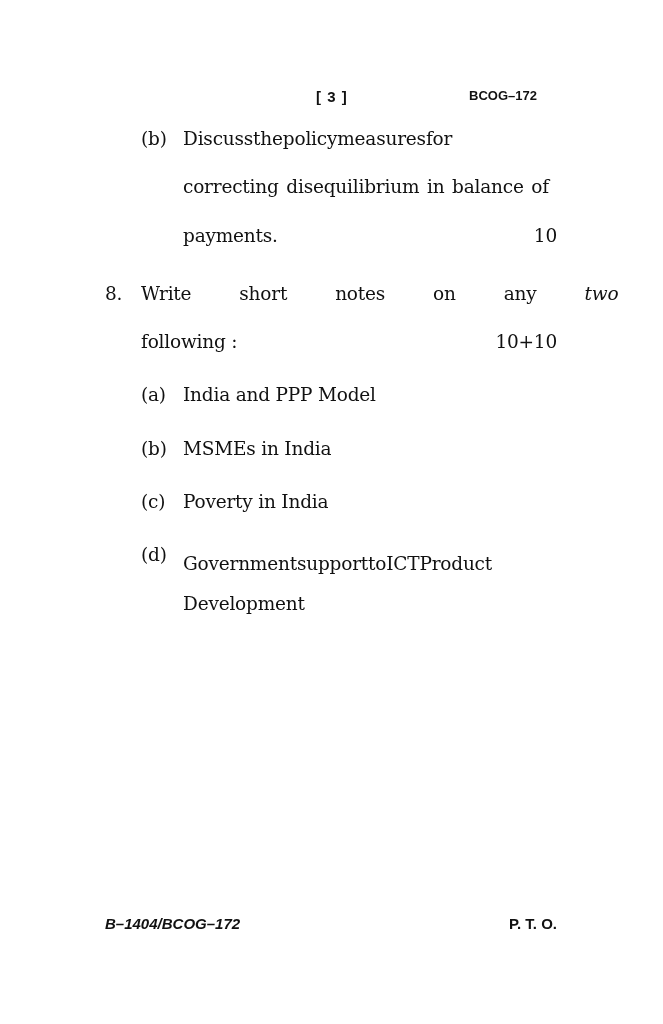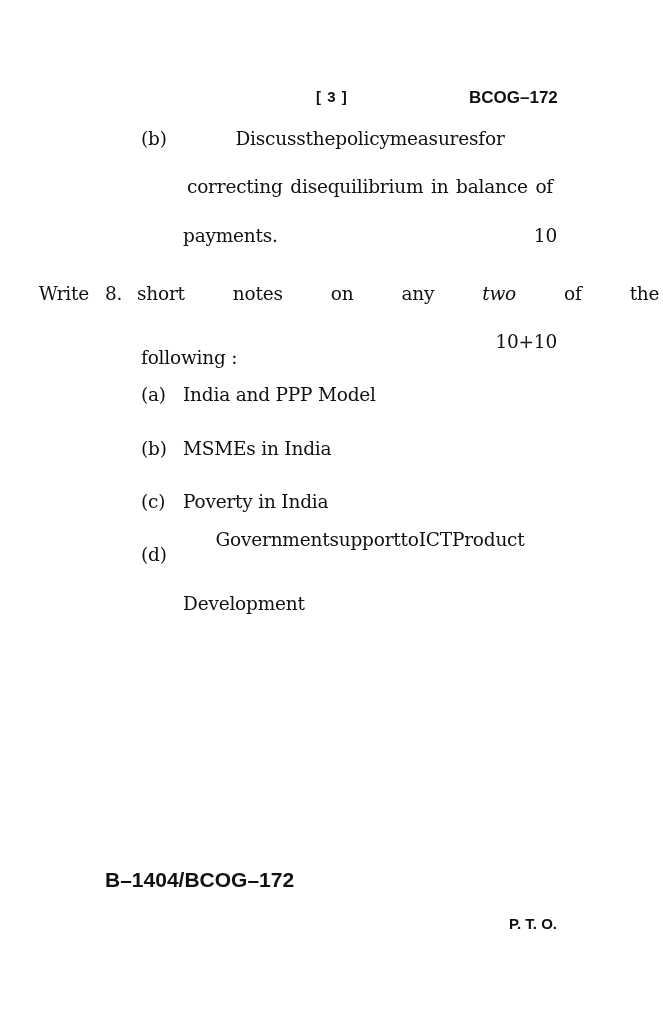--- a/index.html
+++ b/index.html
@@ -22,42 +22,43 @@
       font-weight: bold;
       font-size: 15px;
       letter-spacing: 1px;
     }
     .header-code {
       position: absolute;
       left: 469px;
       top: 88px;
       font-family: "Liberation Sans", sans-serif;
       font-weight: bold;
-      font-size: 17px;
+      font-size: 13px;
     }
     .serif {
       font-family: "DejaVu Serif", "Liberation Serif", serif;
       font-size: 18.5px;
       letter-spacing: -0.2px;
     }
     .line {
       position: absolute;
       white-space: nowrap;
     }
     .justify {
       display: flex;
-      justify-content: center;
+      justify-content: flex-start;
     }
     .footer-left {
       position: absolute;
       left: 105px;
-      top: 868px;
+      top: 915px;
       font-family: "Liberation Sans", sans-serif;
       font-weight: bold;
-      font-size: 21px;
+      font-size: 15px;
+      font-style: italic;
     }
     .footer-right {
       position: absolute;
       right: 106px;
       top: 915px;
       font-family: "Liberation Sans", sans-serif;
       font-weight: bold;
       font-size: 15px;
       margin-left: 28px;
     }
@@ -90,38 +91,38 @@
   <div class="line serif justify" style="left:141px; top:283px; width:416px;gap:48px;">
     <span>Write</span>
     <span>short</span>
     <span>notes</span>
     <span>on</span>
     <span>any</span>
     <em>two</em>
     <span>of</span>
     <span>the</span>
   </div>
-  <div class="line serif" style="left:141px; top:347px;text-align:center;">following :</div>
+  <div class="line serif" style="left:141px; top:331px;text-align:center;">following :</div>
   <div class="line serif" style="right:106px; top:331px;">10+10</div>
 
   <div>
     <div class="line serif" style="left:141px; top:384px;">(a)</div>
     <div class="line serif" style="left:183px; top:384px;">India and PPP Model</div>
   </div>
   <div>
     <div class="line serif" style="left:141px; top:438px;">(b)</div>
     <div class="line serif" style="left:183px; top:438px;">MSMEs in India</div>
   </div>
   <div>
     <div class="line serif" style="left:141px; top:491px;">(c)</div>
     <div class="line serif" style="left:183px; top:491px;">Poverty in India</div>
   </div>
   <div>
     <div class="line serif" style="left:141px; top:544px;">(d)</div>
-    <div class="line serif justify" style="left:183px; top:529px; width:374px;">
+    <div class="line serif justify" style="left:183px; top:553px; width:374px;">
       <span>Government</span>
       <span>support</span>
       <span>to</span>
       <span>ICT</span>
       <span>Product</span>
     </div>
     <div class="line serif" style="left:183px; top:593px;">Development</div>
   </div>
 </div>
 

